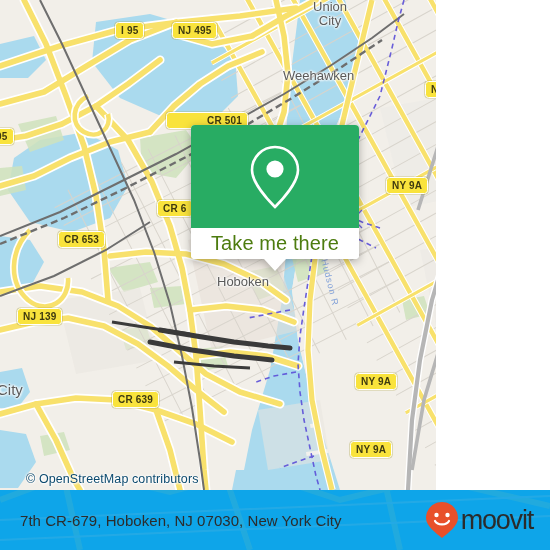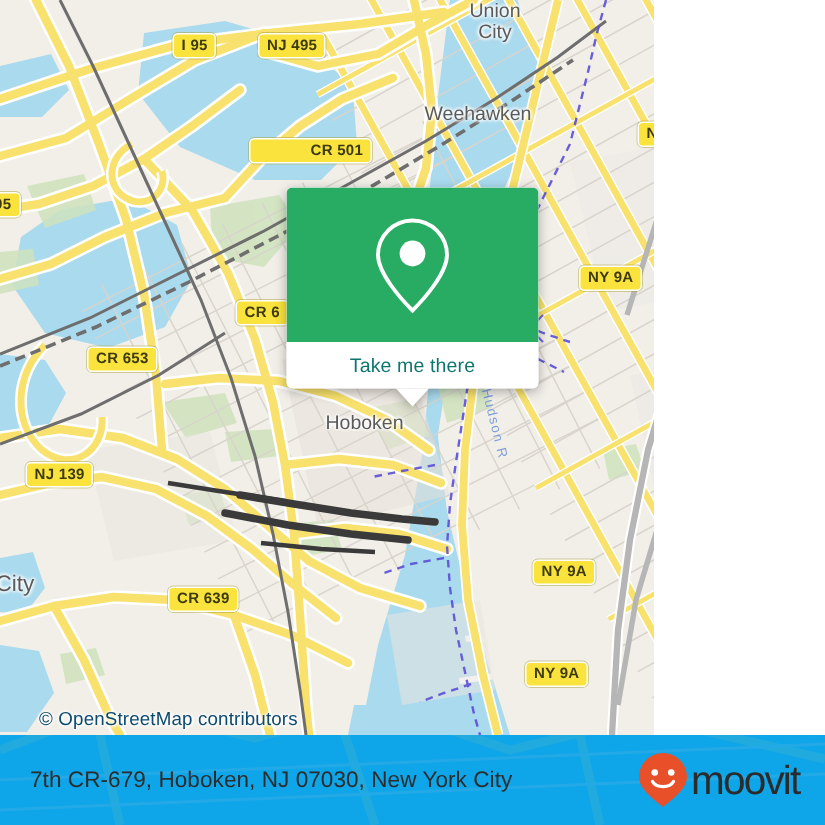--- a/index.html
+++ b/index.html
@@ -62,21 +62,21 @@
   }
   #card .card-top{
     flex:0 0 103px;background:#28ac63;
     display:flex;align-items:center;justify-content:center;
   }
   #card .card-bottom{
     flex:1 1 auto;background:#ffffff;
     display:flex;align-items:center;justify-content:center;
   }
   #card .card-bottom span{
-    font-size:13px;color:#0f766e;letter-spacing:.1px;
+    font-size:20px;color:#4d7c0f;letter-spacing:.1px;
   }
   #card .nub{
     position:absolute;left:50%;top:134px;transform:translateX(-50%);
     width:0;height:0;
     border-left:11px solid transparent;
     border-right:11px solid transparent;
     border-top:12px solid #ffffff;
   }
 
   
@@ -310,21 +310,21 @@
       <div>City</div>
     </div>
     <div class="placelbl" style="left:283px;top:68px;font-size:13px;">Weehawken</div>
     <div class="placelbl" style="left:217px;top:274px;font-size:13px;">Hoboken</div>
     <div class="placelbl" style="left:-3px;top:381px;font-size:15px;">City</div>
 
     <div class="riverlbl" style="left:329px;top:258px;transform:rotate(76deg);">Hudson R</div>
 
     <div class="shield" style="left:80px;top:22px;margin-left:35px;">I 95</div>
     <div class="shield" style="left:172px;top:22px;">NJ 495</div>
-    <div class="shield" style="left:166px;top:92px;padding-left:40px;">CR 501</div>
+    <div class="shield" style="left:166px;top:112px;padding-left:40px;">CR 501</div>
     <div class="shield" style="left:-10px;top:128px;">95</div>
     <div class="shield" style="left:157px;top:200px;">CR 6</div>
     <div class="shield" style="left:58px;top:231px;">CR 653</div>
     <div class="shield" style="left:17px;top:308px;">NJ 139</div>
     <div class="shield" style="left:95px;top:391px;margin-left:17px;">CR 639</div>
     <div class="shield" style="left:425px;top:81px;">NY 9A</div>
     <div class="shield" style="left:386px;top:177px;">NY 9A</div>
     <div class="shield" style="left:355px;top:373px;">NY 9A</div>
     <div class="shield" style="left:350px;top:441px;">NY 9A</div>
     <div class="shield" style="left:527px;top:84px;padding:1.5px 4px 2px 4px;">8</div>

